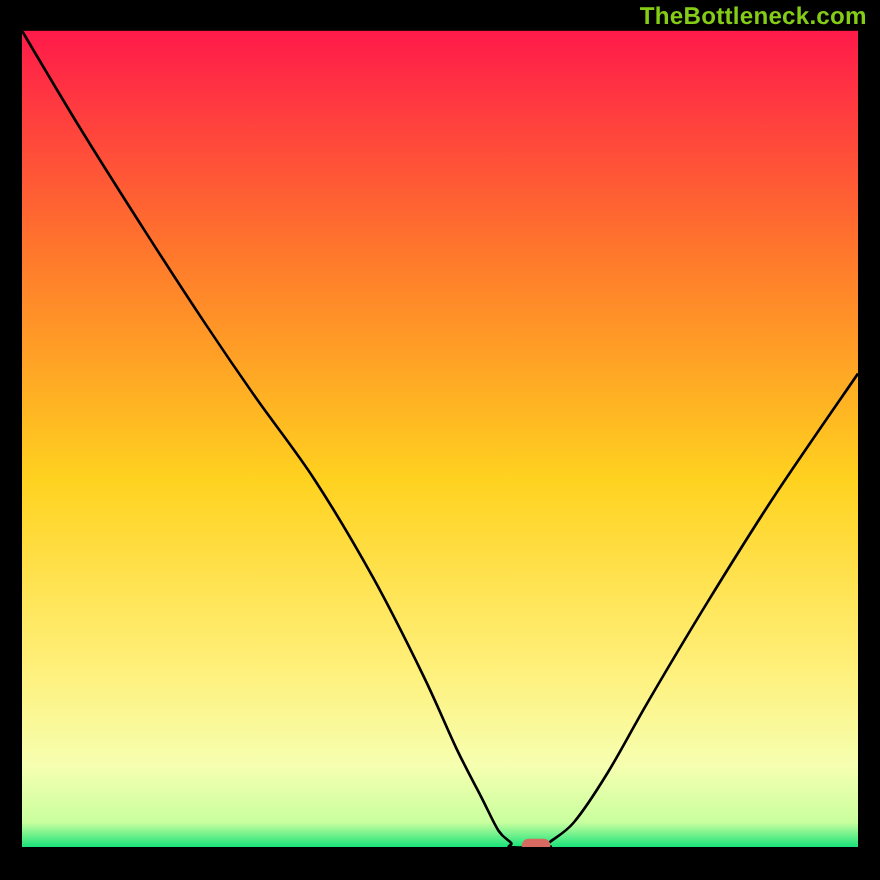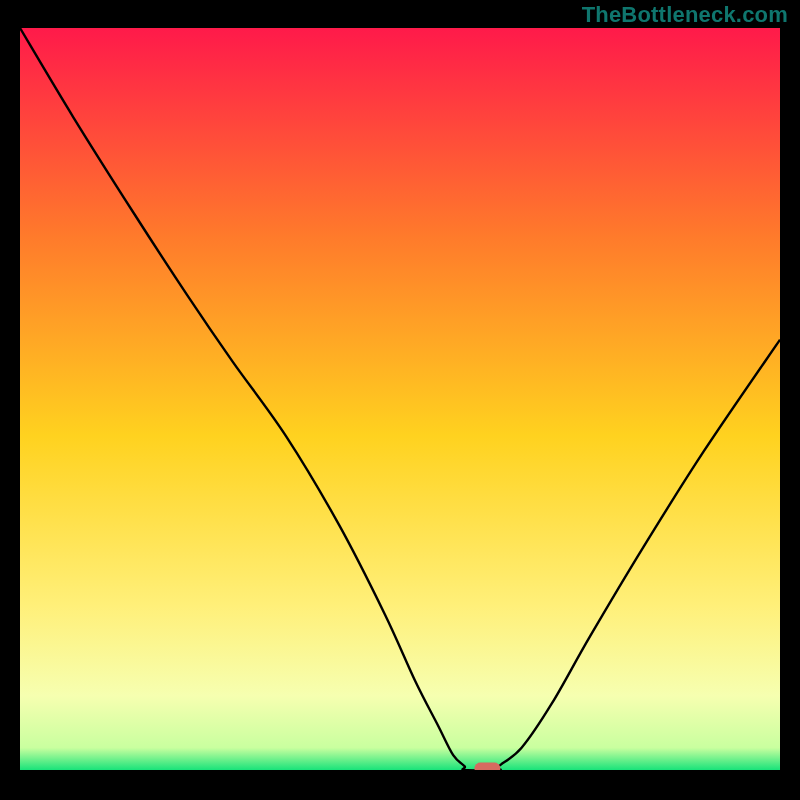--- a/index.html
+++ b/index.html
@@ -16,21 +16,21 @@
     height: 800px;
     background: #000;
   }
   .watermark {
     position: absolute;
     top: 2px;
     right: 12px;
     font-family: Arial, Helvetica, sans-serif;
     font-size: 22px;
     font-weight: 600;
-    color: #0f766e;
+    color: #84cc16;
     letter-spacing: 0.2px;
     z-index: 5;
   }
   svg.chart {
     position: absolute;
     left: 0;
     top: 0;
     width: 800px;
     height: 800px;
   }

